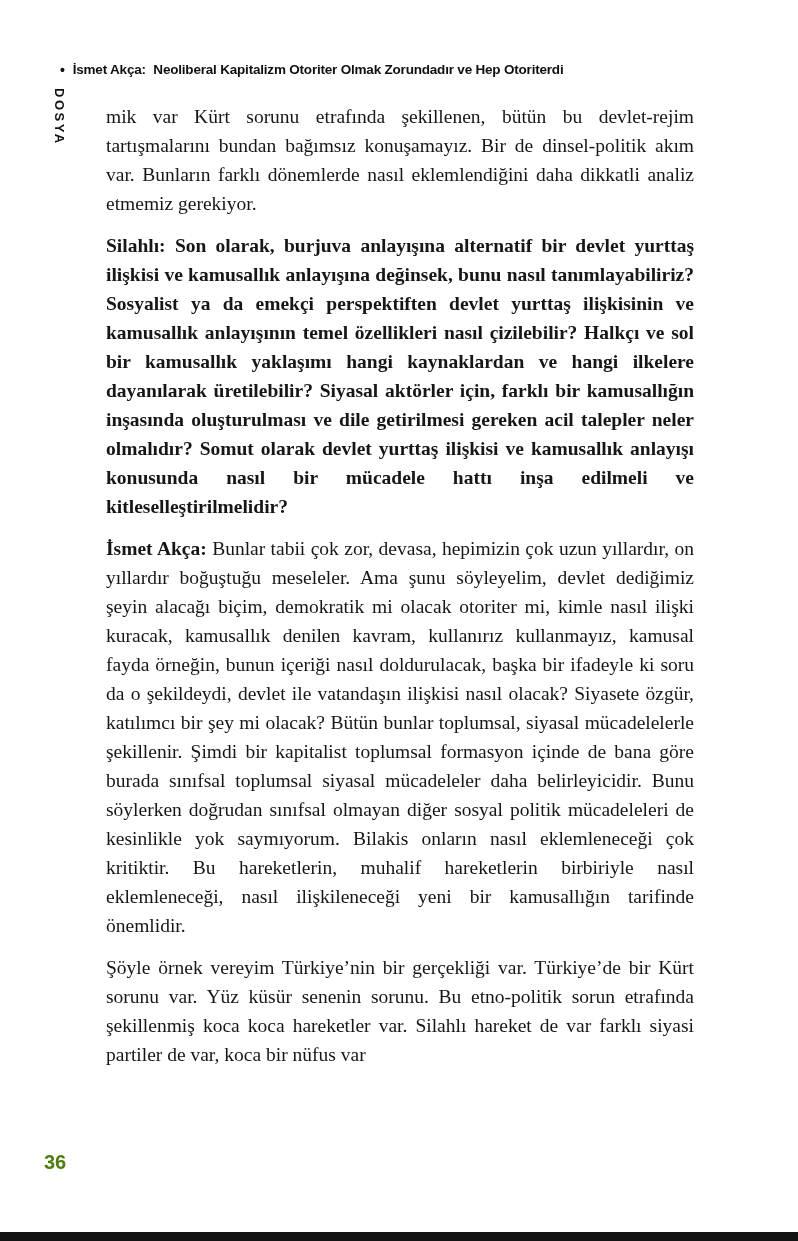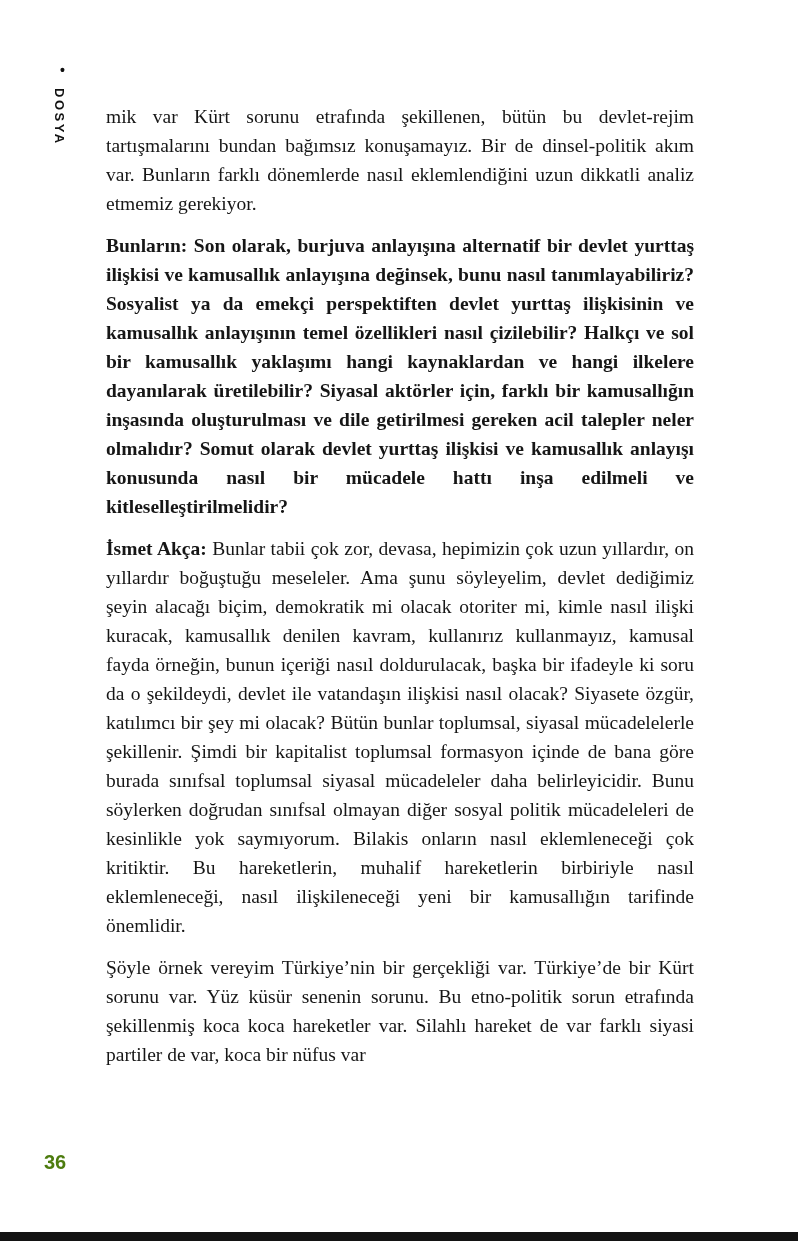--- a/index.html
+++ b/index.html
@@ -84,30 +84,34 @@
     background: #131313;
   }
 </style>
 </head>
 <body>
 
 <div class="page">
 
   <header class="header">
     <span class="bullet">•</span>
+    <span class="head-text">
+      <span class="author">İsmet Akça:</span>
+      <span class="title">Neoliberal Kapitalizm Otoriter Olmak Zorundadır ve Hep Otoriterdi</span>
+    </span>
   </header>
 
   <div class="dosya">DOSYA</div>
 
   <main class="body-col">
 
-    <p>mik var Kürt sorunu etrafında şekillenen, bütün bu devlet-rejim tartışmalarını bundan bağımsız konuşamayız. Bir de dinsel-politik akım var. Bunların farklı dönemlerde nasıl eklemlendiğini uzun dikkatli analiz etmemiz gerekiyor.</p>
+    <p>mik var Kürt sorunu etrafında şekillenen, bütün bu devlet-rejim tartışmalarını bundan bağımsız konuşamayız. Bir de dinsel-politik akım var. Bunların farklı dönemlerde nasıl eklemlendiğini daha dikkatli analiz etmemiz gerekiyor.</p>
 
     <p class="para-bold">
-      <span class="lead">Bunların:</span>
+      <span class="lead">Silahlı:</span>
       <span>Son olarak, burjuva anlayışına alternatif bir devlet yurttaş ilişkisi ve kamusallık anlayışına değinsek, bunu nasıl tanımlayabiliriz? Sosyalist ya da emekçi perspektiften devlet yurttaş ilişkisinin ve kamusallık anlayışının temel özellikleri nasıl çizilebilir? Halkçı ve sol bir kamusallık yaklaşımı hangi kaynaklardan ve hangi ilkelere dayanılarak üretilebilir? Siyasal aktörler için, farklı bir kamusallığın inşasında oluşturulması ve dile getirilmesi gereken acil talepler neler olmalıdır? Somut olarak devlet yurttaş ilişkisi ve kamusallık anlayışı konusunda nasıl bir mücadele hattı inşa edilmeli ve kitleselleştirilmelidir?</span>
     </p>
 
     <p>
       <span class="lead">İsmet Akça:</span>
       <span>Bunlar tabii çok zor, devasa, hepimizin çok uzun yıllardır, on yıllardır boğuştuğu meseleler. Ama şunu söyleyelim, devlet dediğimiz şeyin alacağı biçim, demokratik mi olacak otoriter mi, kimle nasıl ilişki kuracak, kamusallık denilen kavram, kullanırız kullanmayız, kamusal fayda örneğin, bunun içeriği nasıl doldurulacak, başka bir ifadeyle ki soru da o şekildeydi, devlet ile vatandaşın ilişkisi nasıl olacak? Siyasete özgür, katılımcı bir şey mi olacak? Bütün bunlar toplumsal, siyasal mücadelelerle şekillenir. Şimdi bir kapitalist toplumsal formasyon içinde de bana göre burada sınıfsal toplumsal siyasal mücadeleler daha belirleyicidir. Bunu söylerken doğrudan sınıfsal olmayan diğer sosyal politik mücadeleleri de kesinlikle yok saymıyorum. Bilakis onların nasıl eklemleneceği çok kritiktir. Bu hareketlerin, muhalif hareketlerin birbiriyle nasıl eklemleneceği, nasıl ilişkileneceği yeni bir kamusallığın tarifinde önemlidir.</span>
     </p>
 
     <p>Şöyle örnek vereyim Türkiye’nin bir gerçekliği var. Türkiye’de bir Kürt sorunu var. Yüz küsür senenin sorunu. Bu etno-politik sorun etrafında şekillenmiş koca koca hareketler var. Silahlı hareket de var farklı siyasi partiler de var, koca bir nüfus var</p>
 

